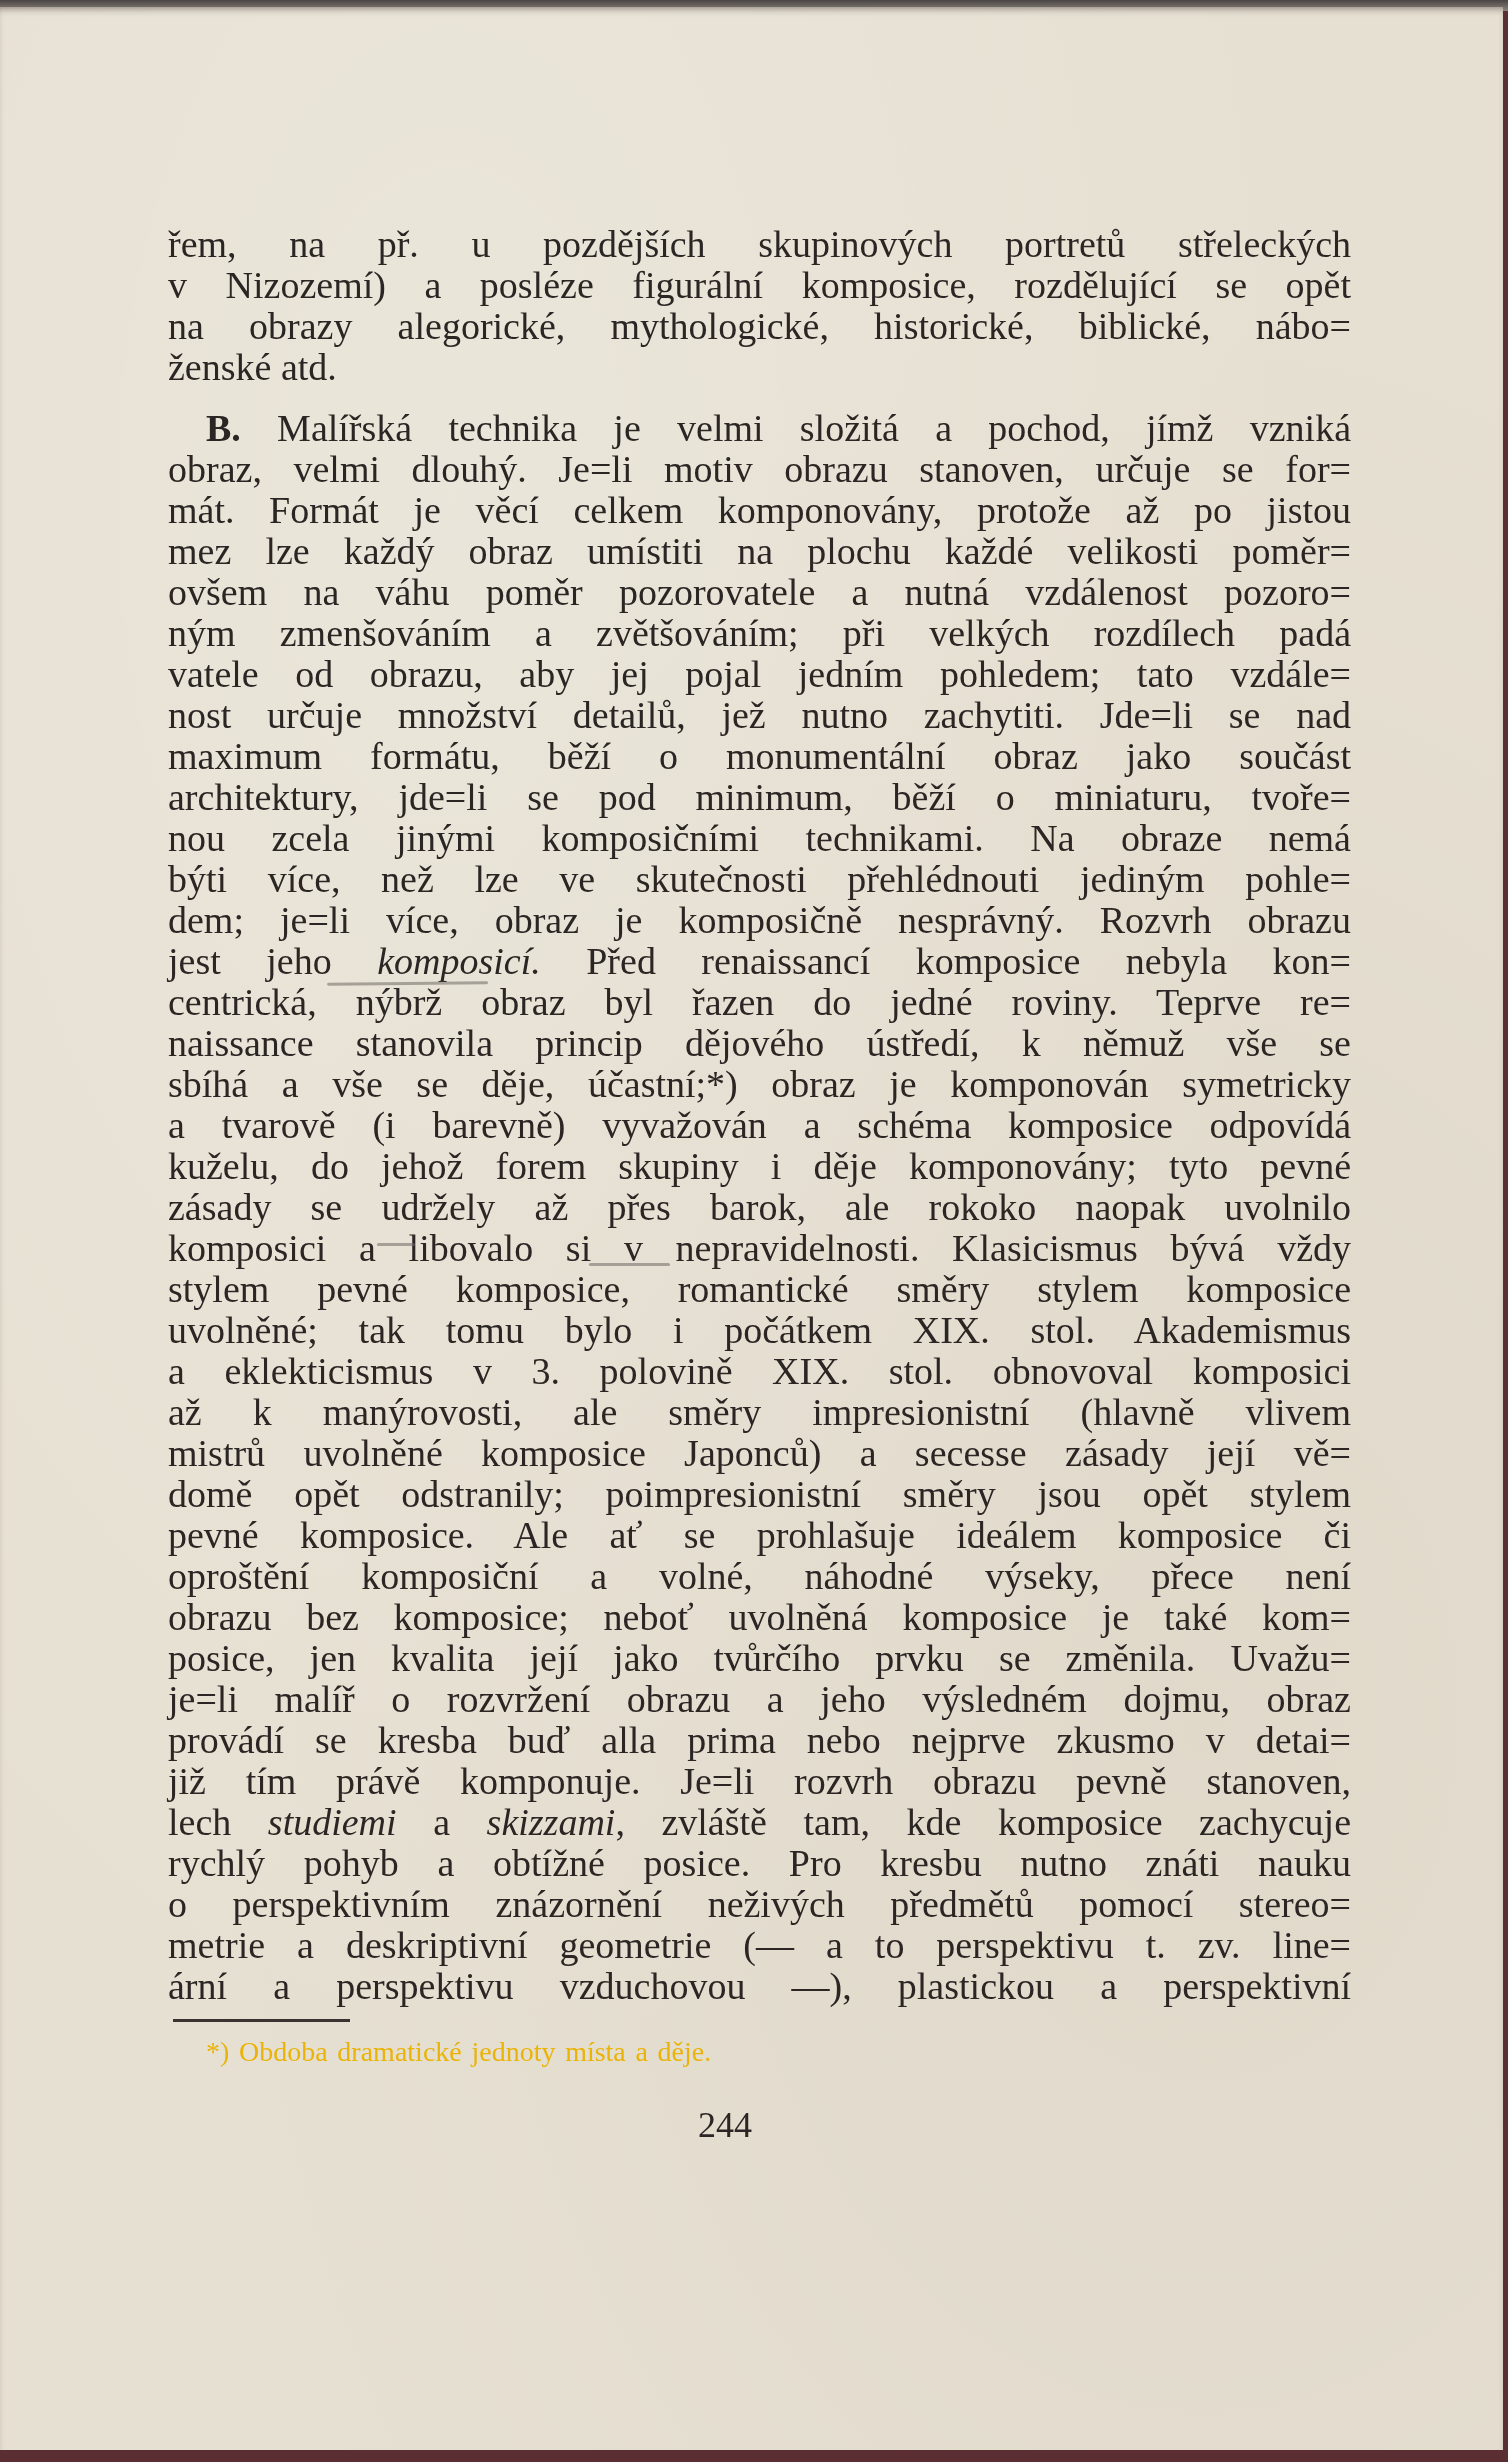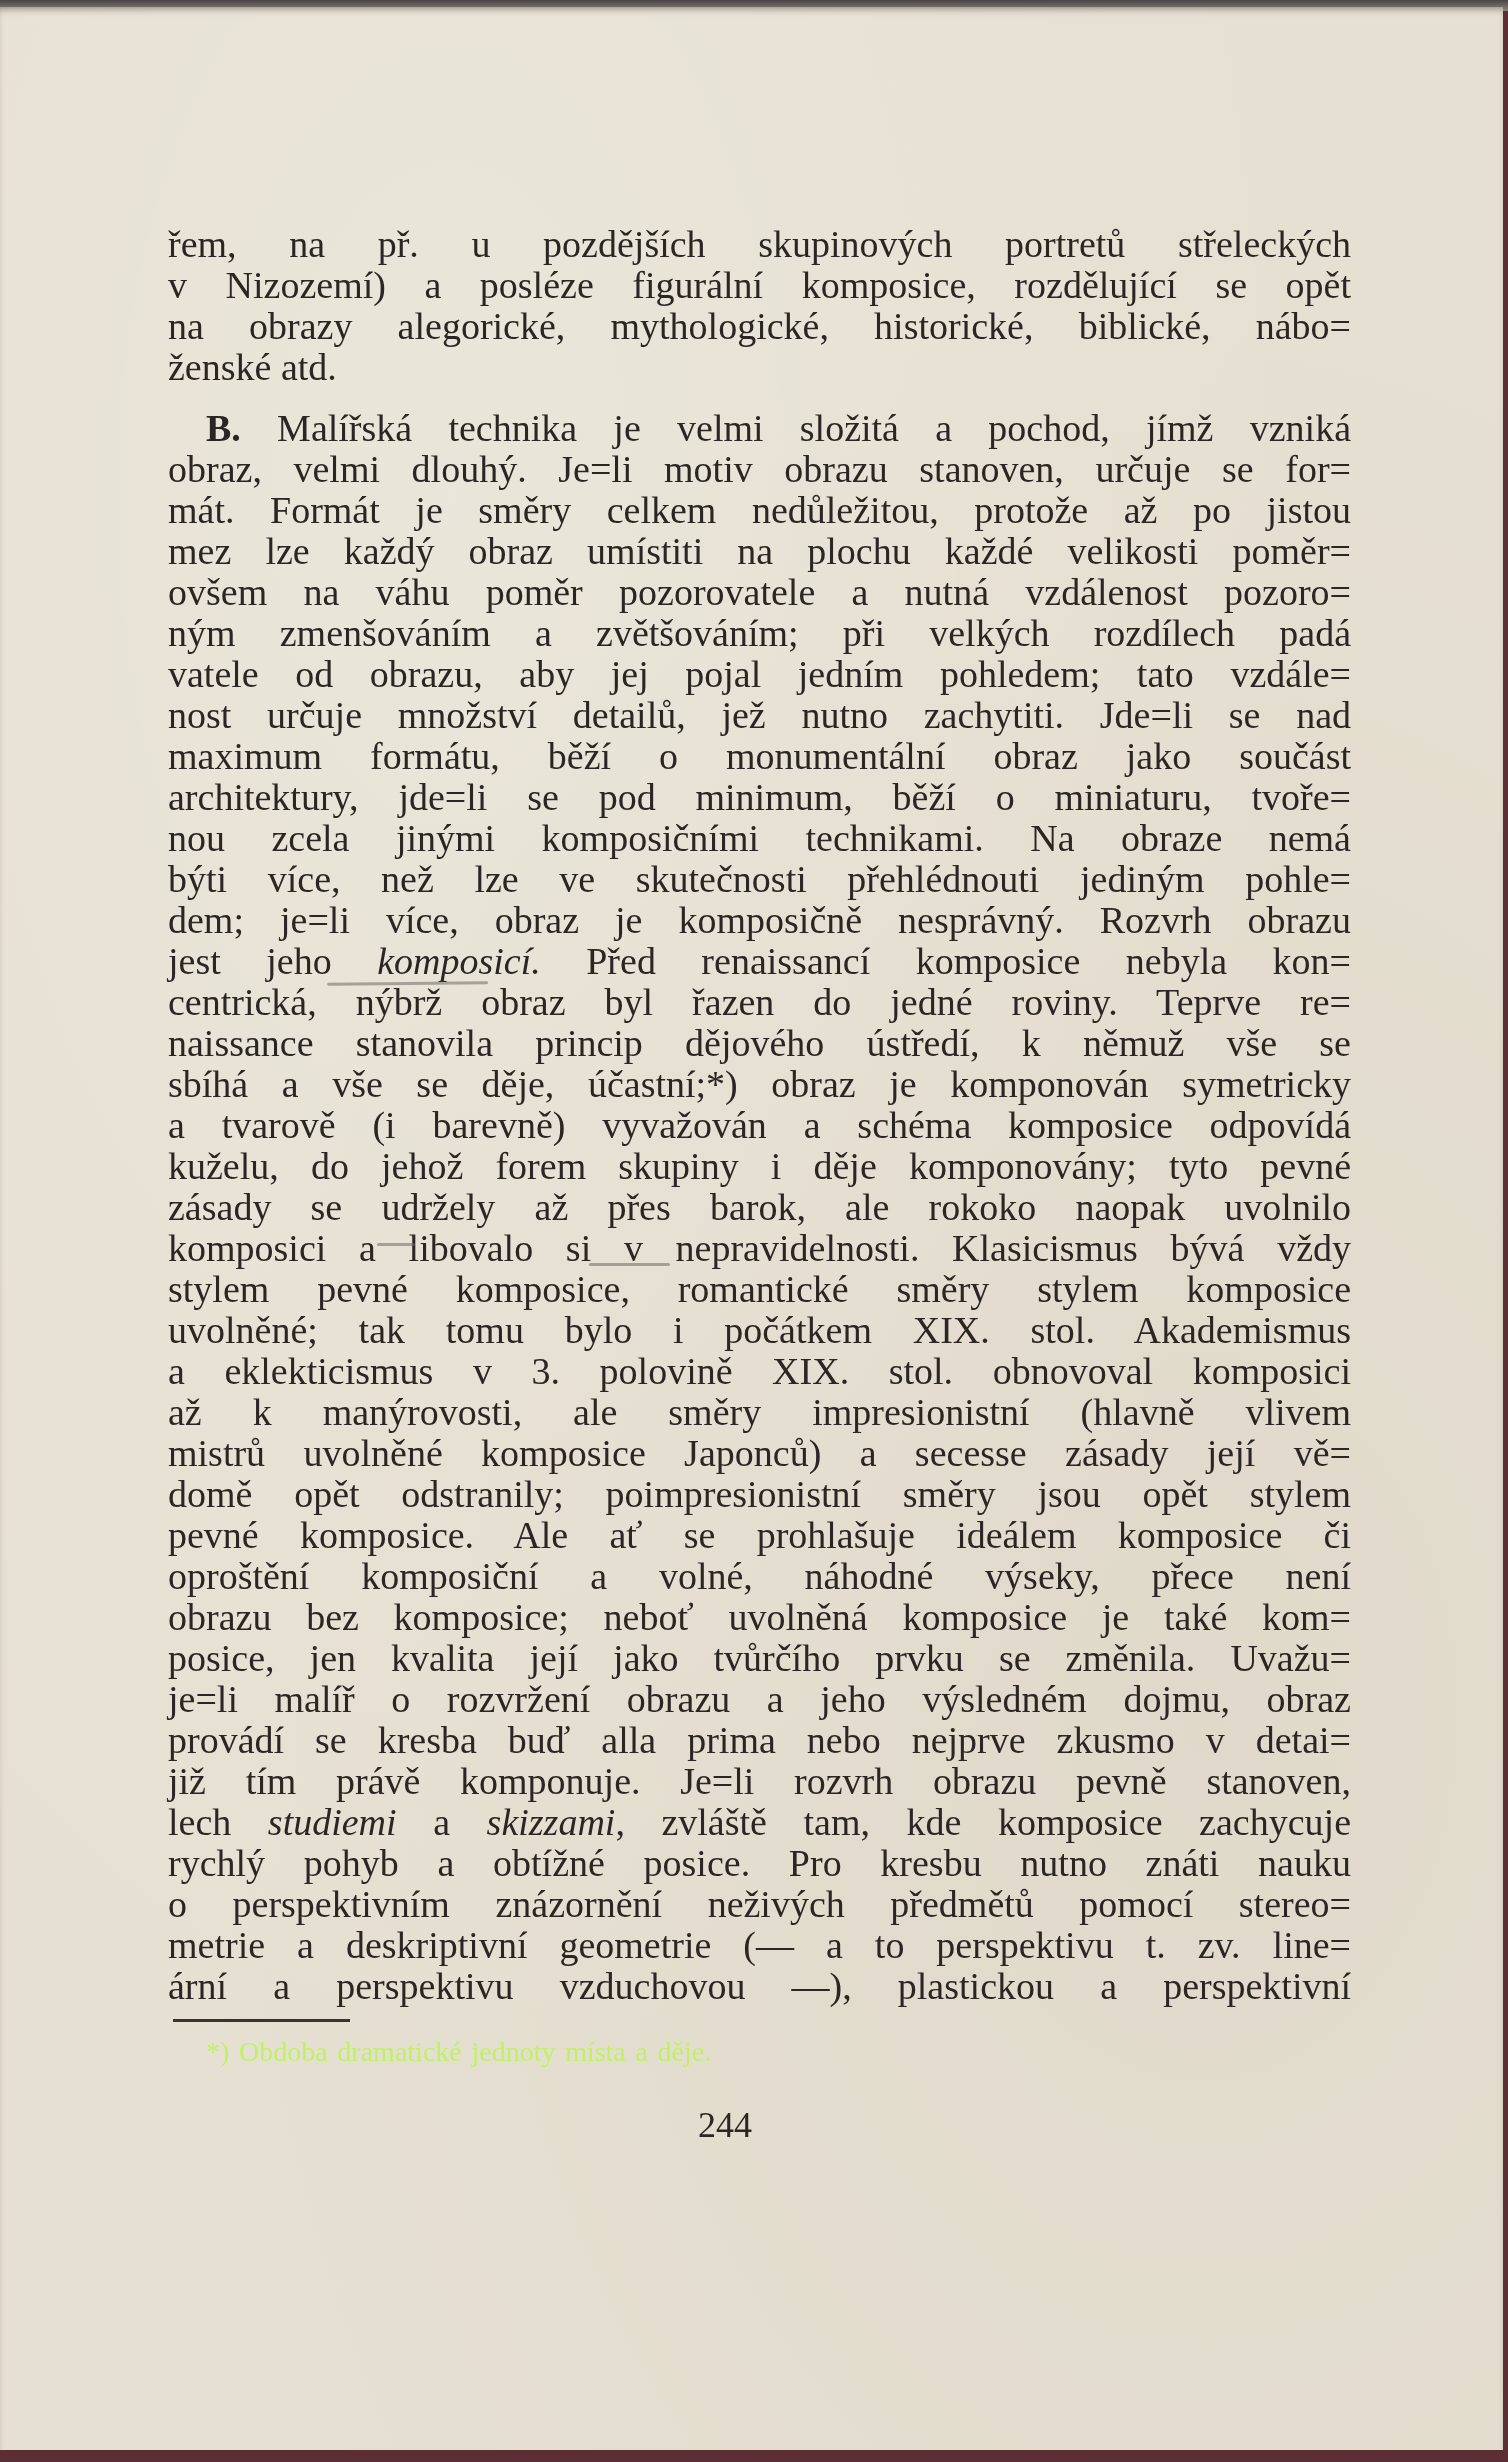--- a/index.html
+++ b/index.html
@@ -64,21 +64,21 @@
       width: 177px;
       height: 2.7px;
       background: #3a3331;
     }
     .footnote {
       position: absolute;
       left: 206px;
       top: 2036px;
       font-family: "Liberation Serif", "DejaVu Serif", serif;
       font-size: 28px;
-      color: #bef264;
+      color: #eab308;
       word-spacing: 2.7px;
     }
     .page-number {
       position: absolute;
       left: 698px;
       top: 2104px;
       font-family: "Liberation Serif", "DejaVu Serif", serif;
       font-size: 36px;
       color: #2b2624;
     }
@@ -97,21 +97,21 @@
 </div>
 
 <div class="text-block" id="text-block">
     <div class="line"><span>řem, na př. u pozdějších skupinových portretů střeleckých</span></div>
     <div class="line"><span>v Nizozemí) a posléze figurální komposice, rozdělující se opět</span></div>
     <div class="line"><span>na obrazy alegorické, mythologické, historické, biblické, nábo=</span></div>
     <div class="line last"><span>ženské atd.</span></div>
     <div class="para-gap"></div>
     <div class="line" style="text-indent: 38px;"><span class="b">B.</span><span> Malířská technika je velmi složitá a pochod, jímž vzniká</span></div>
     <div class="line"><span>obraz, velmi dlouhý. Je=li motiv obrazu stanoven, určuje se for=</span></div>
-    <div class="line"><span>mát. Formát je směry celkem nedůležitou, protože až po jistou</span></div>
+    <div class="line"><span>mát. Formát je věcí celkem komponovány, protože až po jistou</span></div>
     <div class="line"><span>mez lze každý obraz umístiti na plochu každé velikosti poměr=</span></div>
     <div class="line"><span>ovšem na váhu poměr pozorovatele a nutná vzdálenost pozoro=</span></div>
     <div class="line"><span>ným zmenšováním a zvětšováním; při velkých rozdílech padá</span></div>
     <div class="line"><span>vatele od obrazu, aby jej pojal jedním pohledem; tato vzdále=</span></div>
     <div class="line"><span>nost určuje množství detailů, jež nutno zachytiti. Jde=li se nad</span></div>
     <div class="line"><span>maximum formátu, běží o monumentální obraz jako součást</span></div>
     <div class="line"><span>architektury, jde=li se pod minimum, běží o miniaturu, tvoře=</span></div>
     <div class="line"><span>nou zcela jinými komposičními technikami. Na obraze nemá</span></div>
     <div class="line"><span>býti více, než lze ve skutečnosti přehlédnouti jediným pohle=</span></div>
     <div class="line"><span>dem; je=li více, obraz je komposičně nesprávný. Rozvrh obrazu</span></div>

